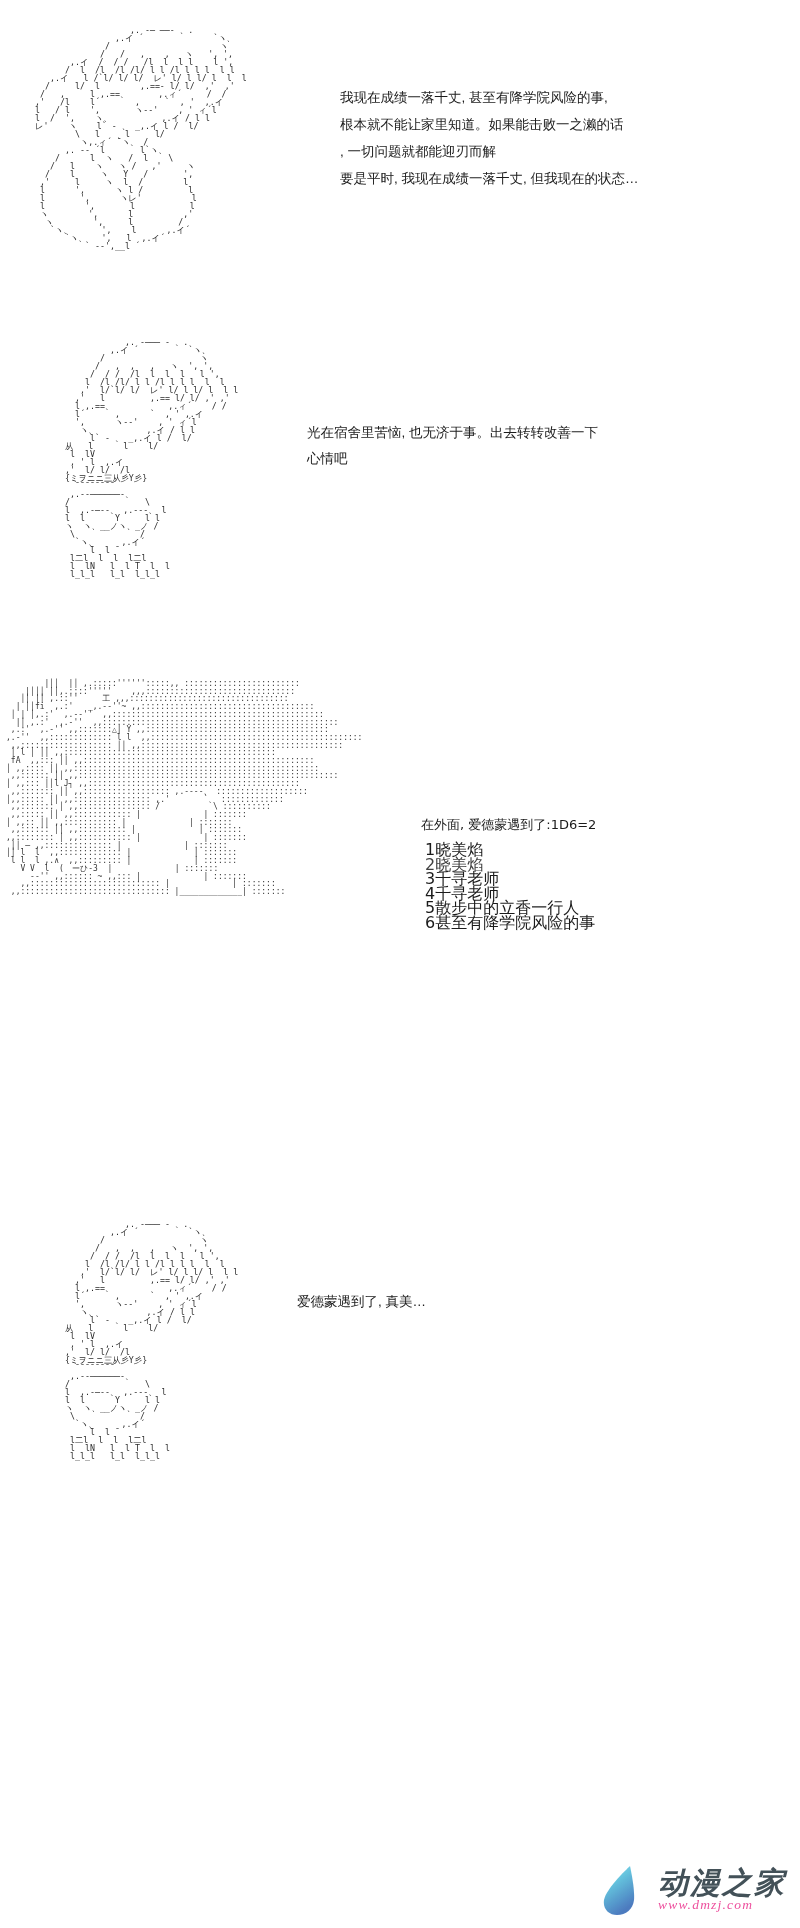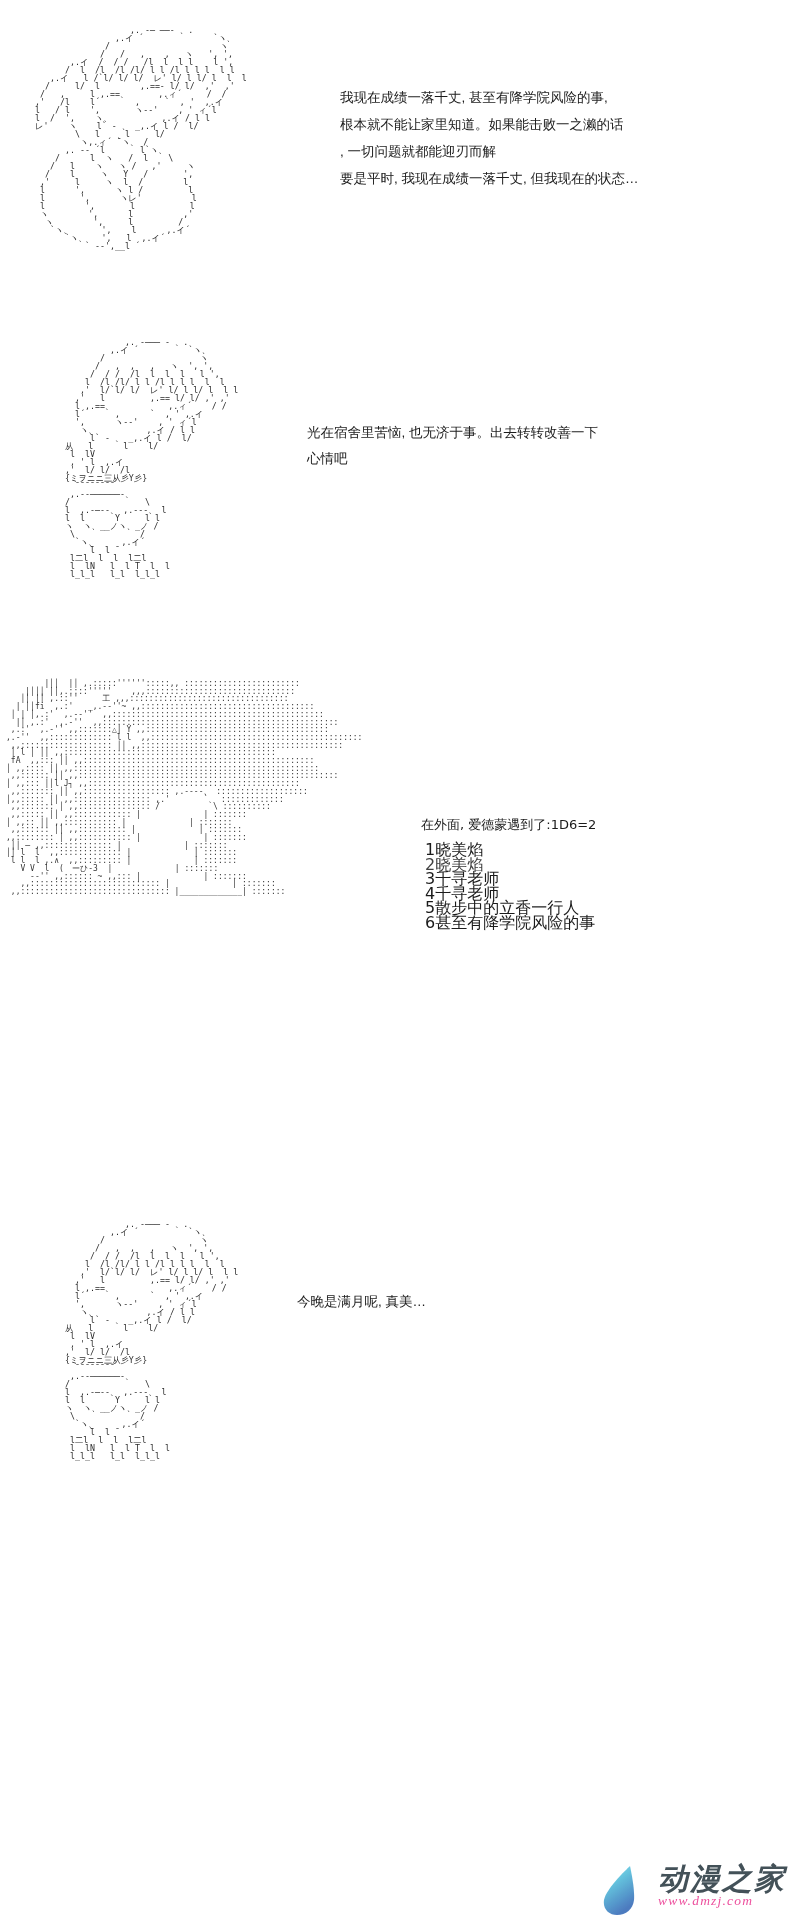--- a/index.html
+++ b/index.html
@@ -86,20 +86,21 @@
     text-decoration-color: #d01414;
   }
   .choice-num { display: inline-block; }
 
   
   .watermark {
     position: absolute;
     right: 14px;
     bottom: 12px;
     display: flex;
+    align-items: center;
     gap: 20px;
     opacity: 0.96;
   }
   .wm-drop { width: 38px; height: 52px; display:block; }
   .wm-text { display: flex; flex-direction: column; line-height: 1; }
   .wm-name {
     font-family: "DejaVu Sans", "Liberation Sans", sans-serif;
     font-size: 30px;
     font-weight: bold;
     font-style: italic;
@@ -270,21 +271,21 @@
  l  l      Y     l l
  ヽ  ヽ、__ノヽ、_ノ /
   \             /
    `ヽ、     ,.イ´
       ̄l  l ̄
   l二l  l  l  l二l
   l  lN   l  l T  l  l
   l_l_l   l_l  l_l_l</pre>
 
   <div class="dlg dlg-4">
-    <span class="line">今晚是满月呢, 真美…</span>
+    <span class="line">爱德蒙遇到了, 真美…</span>
   </div>
 
   <div class="watermark">
     <svg class="wm-drop" viewBox="0 0 38 52">
       <defs>
         <linearGradient id="dg" x1="0" y1="0" x2="0.45" y2="1">
           <stop offset="0%" stop-color="#8fe3f2"></stop>
           <stop offset="42%" stop-color="#5ec0dc"></stop>
           <stop offset="100%" stop-color="#4576bd"></stop>
         </linearGradient>

